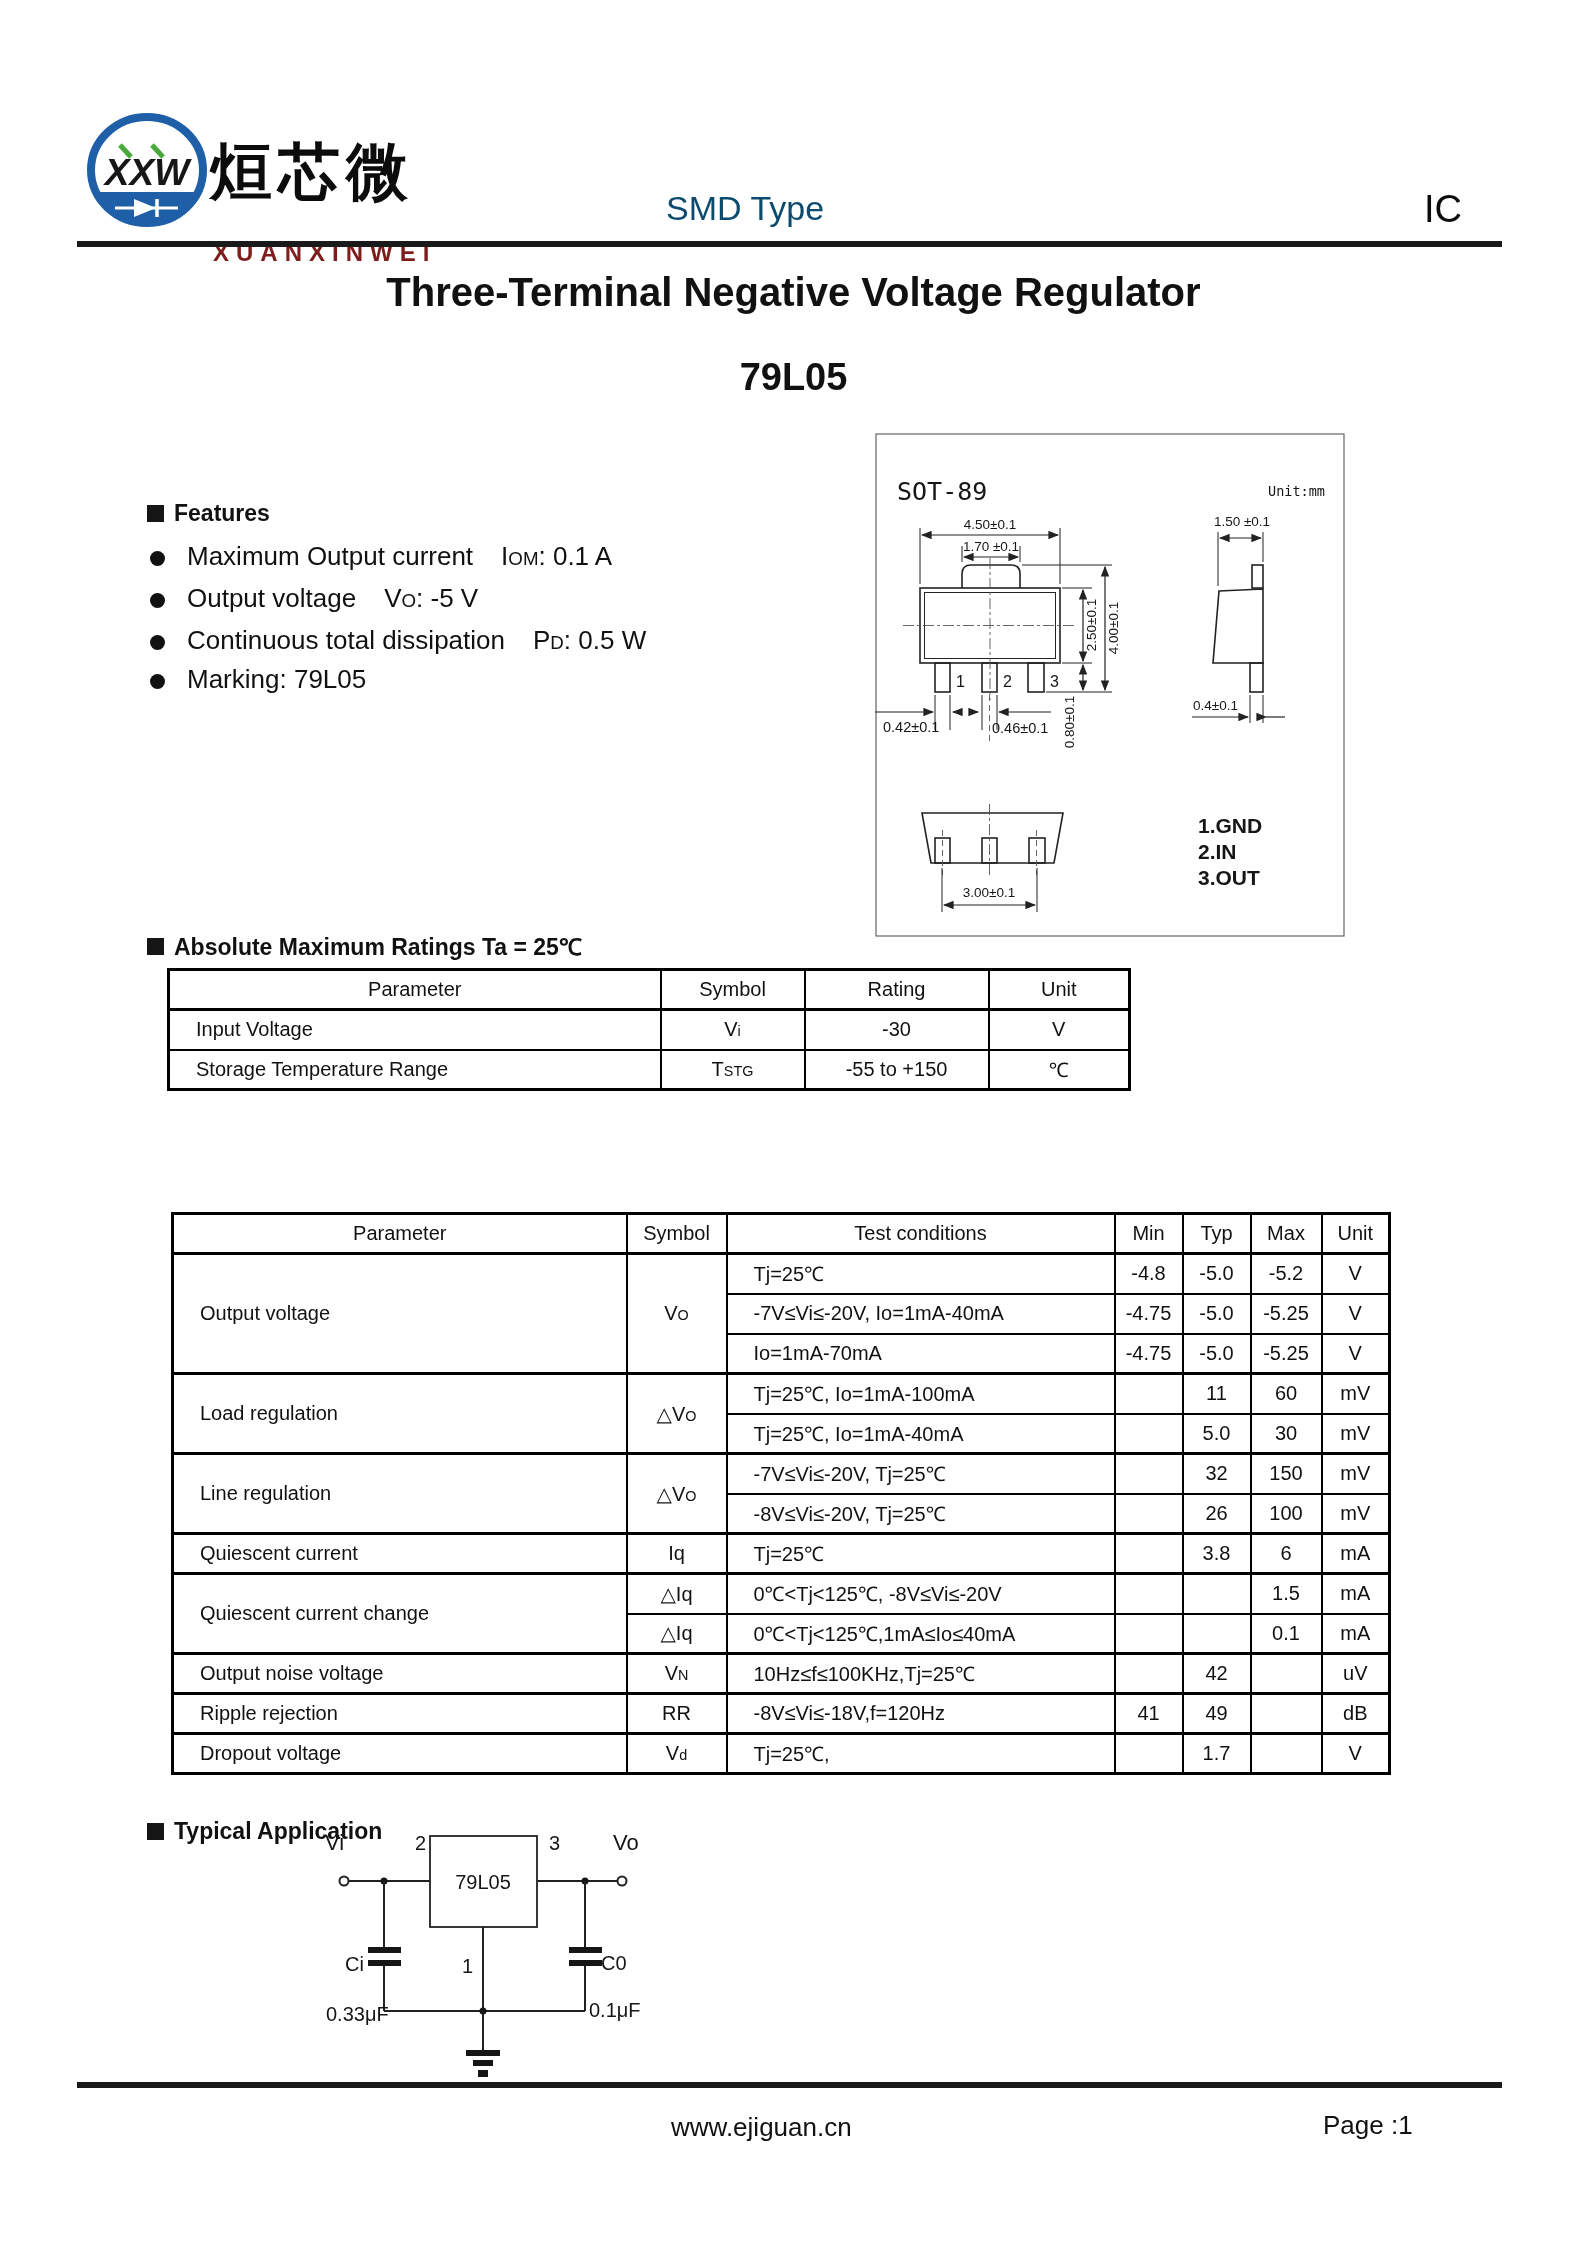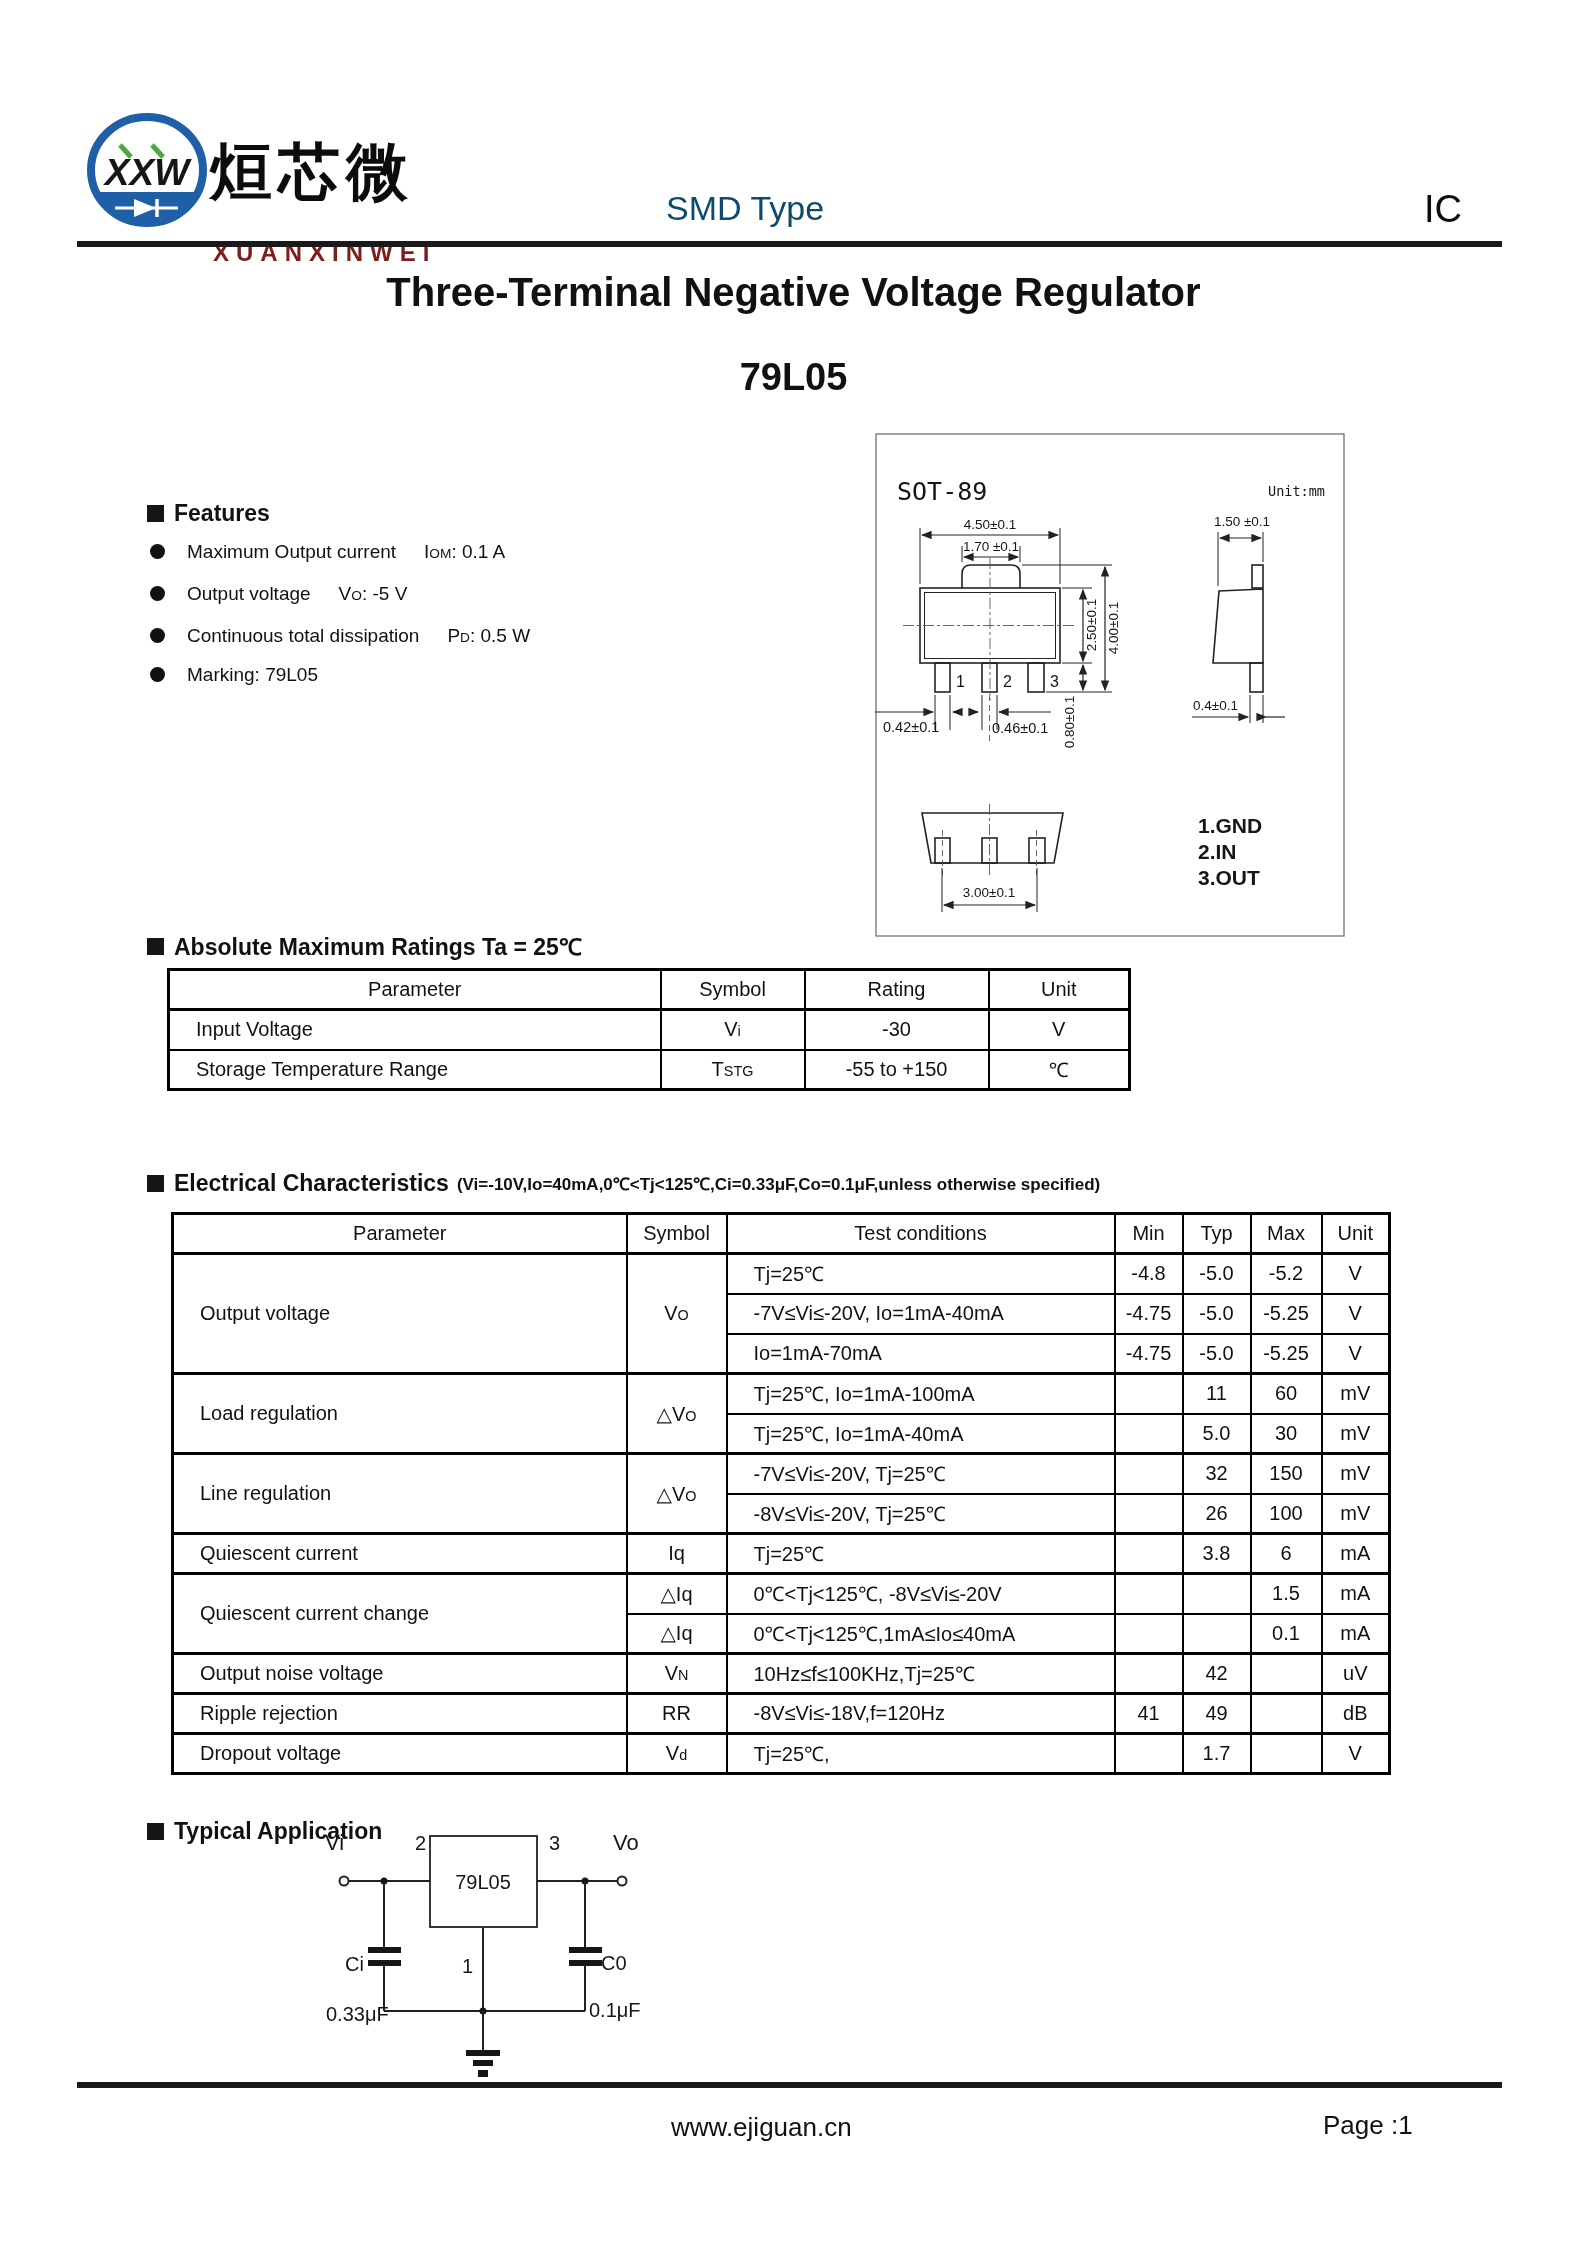--- a/index.html
+++ b/index.html
@@ -12,21 +12,21 @@
   .enname{font-size:24px;font-weight:700;letter-spacing:7px;color:#7f1d1d;margin-top:39px;}
   .doctype{font-size:34px;color:#0c4a6e;}
   .cat{font-size:38px;color:#0c0c0c;}
   .title{width:1587px;text-align:center;font-size:40px;font-weight:700;}
   .subtitle{width:1587px;text-align:center;font-size:38px;font-weight:700;}
   
   .sechead{font-size:23px;font-weight:700;display:flex;align-items:center;}
   .sechead .sq{display:inline-block;width:17px;height:17px;background:#161616;margin-right:10px;}
   .cond{font-size:17px;font-weight:600;margin-left:8px;white-space:nowrap;}
   
-  .feat-item{position:absolute;font-size:19px;white-space:nowrap;text-align:center;}
+  .feat-item{position:absolute;font-size:26px;white-space:nowrap;text-align:center;}
   .feat-item .bullet{display:inline-block;width:15px;height:15px;border-radius:50%;background:#111;margin-right:22px;vertical-align:-1px;}
   .feat-item .val{margin-left:28px;}
   .ss{font-size:0.72em;}
   
   table{border-collapse:collapse;table-layout:fixed;background:#fff;}
   .dtable{border:3px solid #000;}
   .dtable th,.dtable td{border:2px solid #000;font-size:20px;font-weight:400;
       padding:0 6px;overflow:hidden;white-space:nowrap;}
   .dtable th{font-weight:400;text-align:center;}
   .dtable td.c{text-align:center;}
@@ -216,25 +216,20 @@
         <tr>
           <td class="l">Storage Temperature Range</td>
           <td class="c"><span>T</span><span class="ss">STG</span></td>
           <td class="c">-55 to +150</td>
           <td class="c">℃</td>
         </tr>
       </tbody>
     </table>
   </div>
 
-  <div class="abs sechead" style="left:147px;top:1170px;">
-    <span class="sq"></span>
-    <span>Electrical Characteristics</span>
-    <span class="cond">(Vi=-10V,Io=40mA,0℃&lt;Tj&lt;125℃,Ci=0.33μF,Co=0.1μF,unless otherwise specified)</span>
-  </div>
   <div class="abs" style="left:171px;top:1212px;">
     <table class="dtable" style="width:1217px;">
       <colgroup>
           <col style="width:454px">
           <col style="width:100px">
           <col style="width:388px">
           <col style="width:68px">
           <col style="width:68px">
           <col style="width:71px">
           <col style="width:68px">

